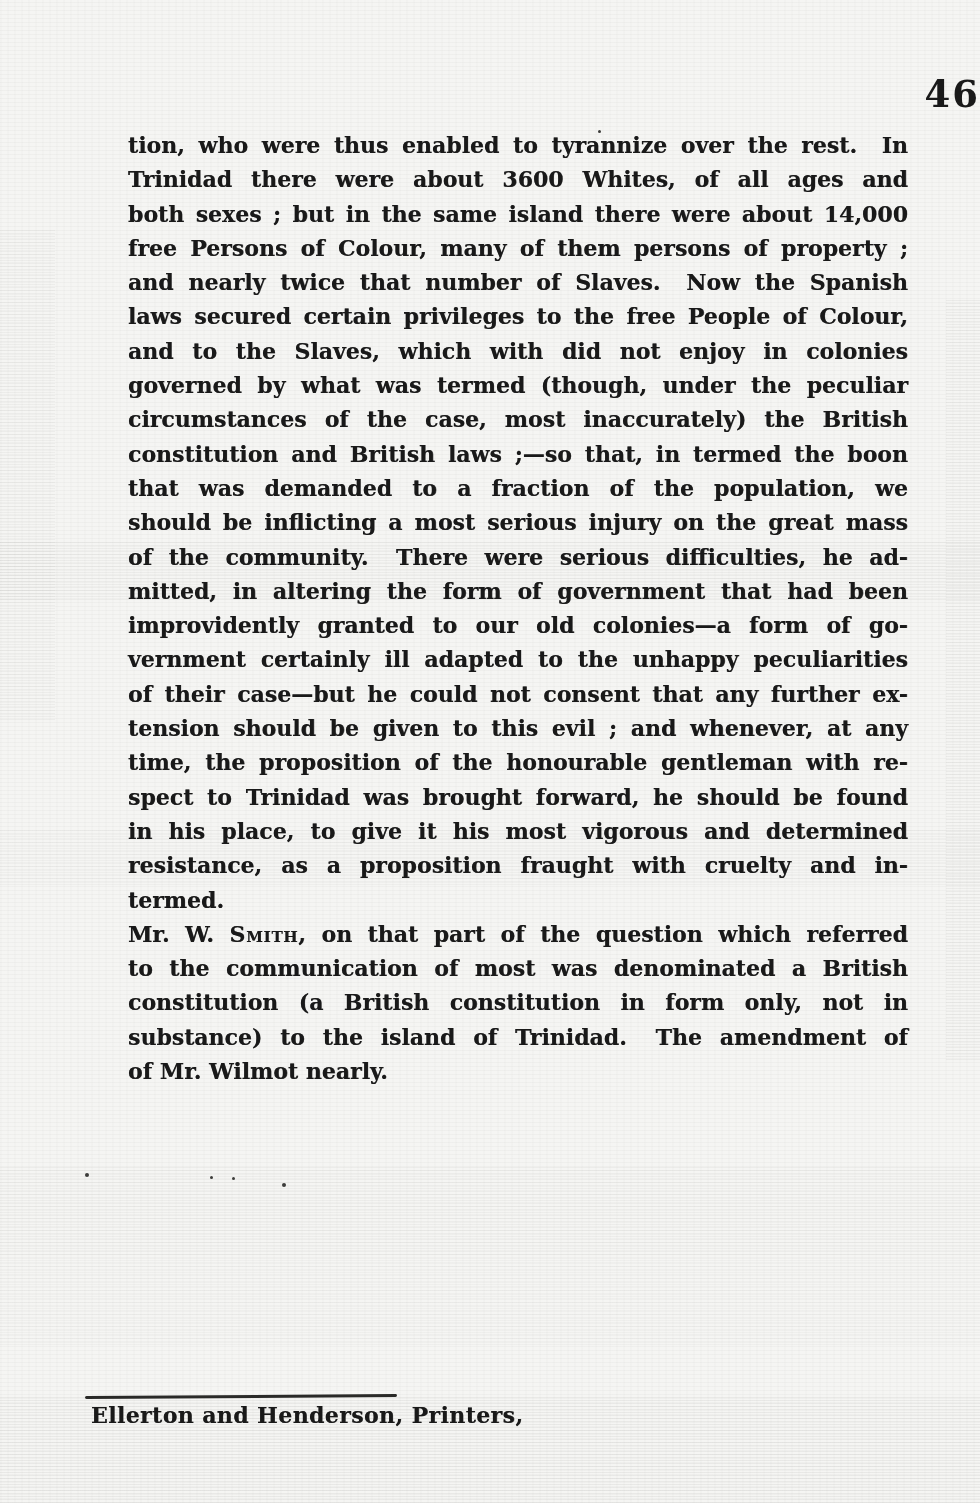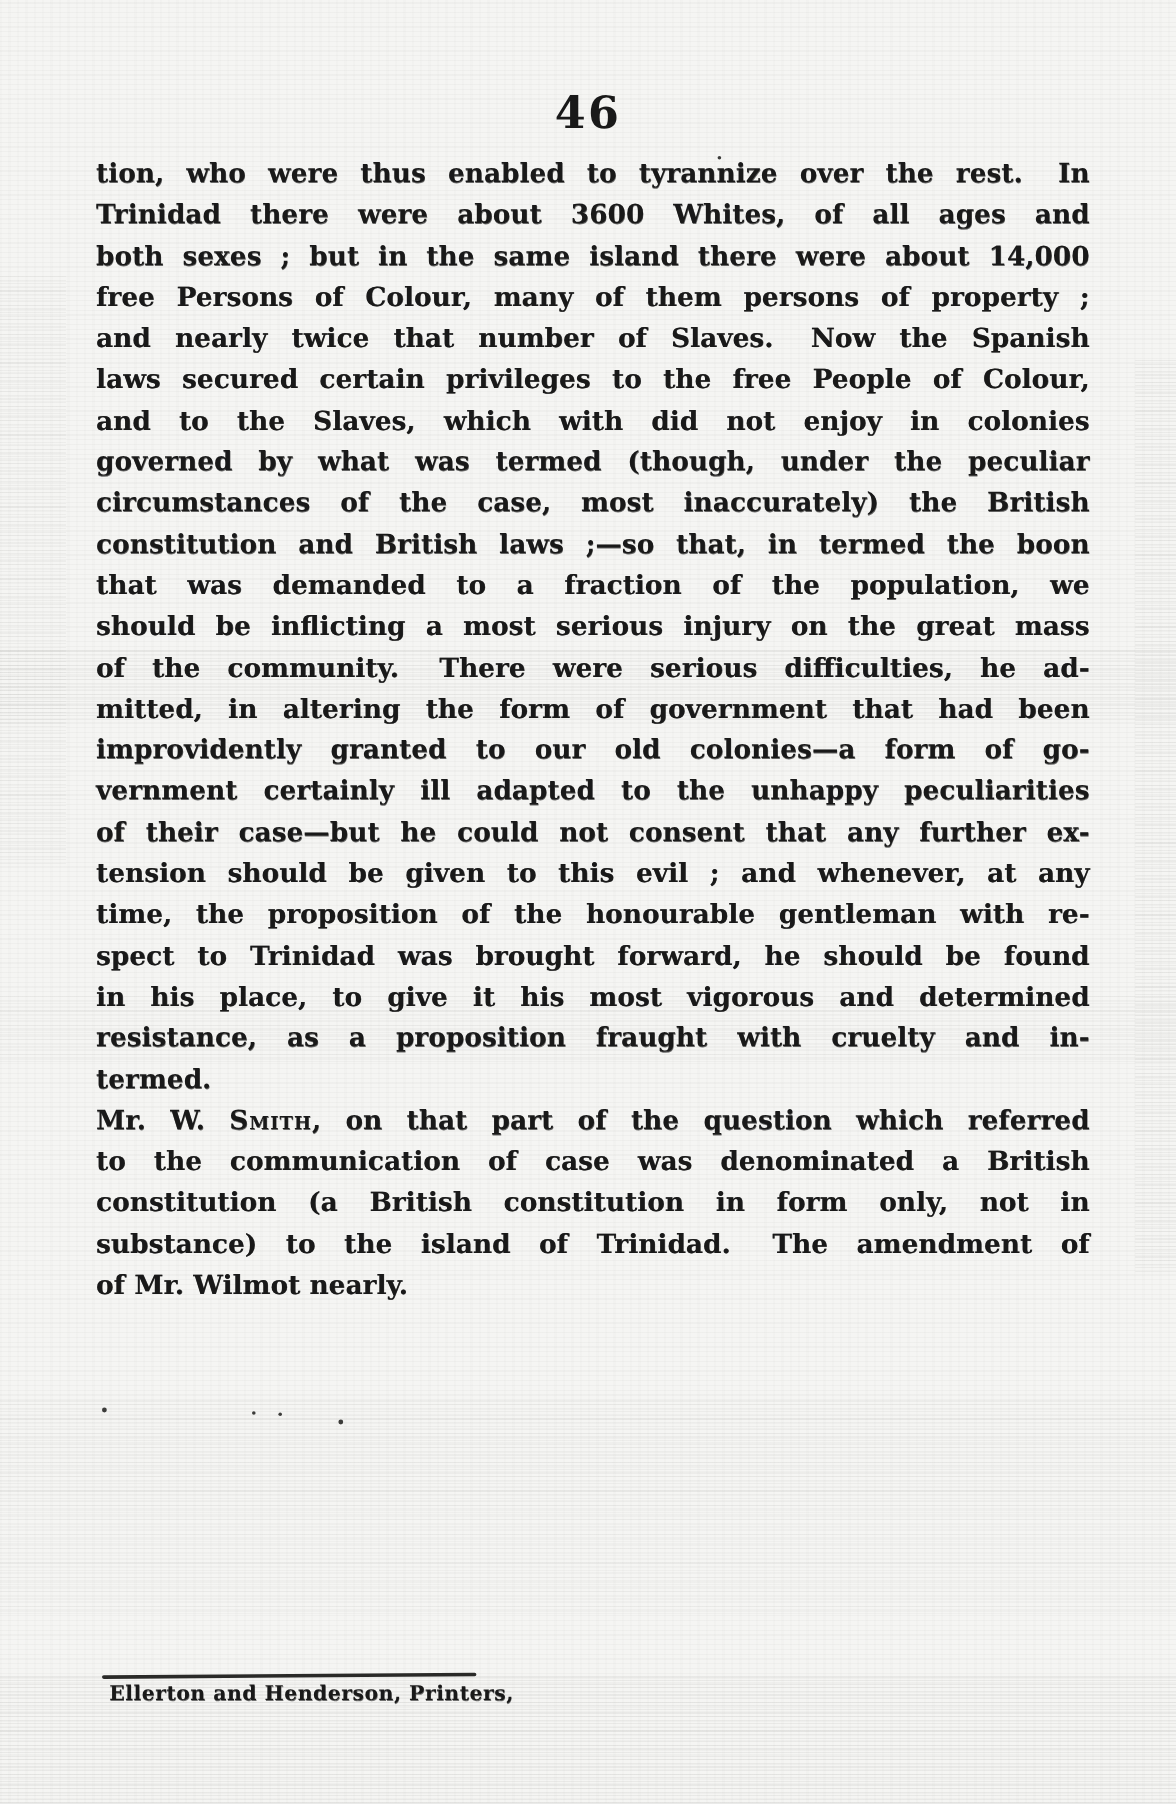--- a/index.html
+++ b/index.html
@@ -26,44 +26,45 @@
   .s1{left:0;right:0;top:540px;height:60px;}
   .s2{left:0;right:0;top:830px;height:55px;opacity:.4;}
   .s3{left:0;right:0;top:1165px;height:90px;opacity:.5;}
   .s4{left:0;right:0;top:1395px;height:108px;opacity:.7;}
   .s5{right:0;width:34px;top:300px;height:760px;opacity:.6;}
   .s6{left:0;width:55px;top:230px;height:490px;opacity:.5;}
   .s7{left:0;right:0;top:1255px;height:90px;opacity:.35;}
 
   .page-number{
     position:absolute;top:72px;left:0;width:100%;z-index:2;
-    text-align:center;
+    text-align:right;
     font-size:37px;font-weight:700;letter-spacing:2px;
   }
   .body-text{
     position:absolute;top:128px;left:80px;width:828px;z-index:2;
     font-size:22px;line-height:34.3px;font-weight:700;
     text-shadow:0.3px 0.3px 0 rgba(25,25,25,.65);
   }
   .line{
     text-align:justify;
     text-align-last:justify;
+    margin-left:48px;
   }
   .para-end{text-align-last:left;}
   .indent{text-indent:30px;}
   .sc{font-variant:small-caps;letter-spacing:.8px;}
 
   .footer-rule{
     position:absolute;top:1395px;left:85px;width:312px;height:3px;z-index:2;
     background:#2a2a28;border-radius:2px;
     transform:rotate(-0.4deg);
   }
   .footer-line{
     position:absolute;z-index:2;
-    font-size:17px;font-weight:700;letter-spacing:.4px;
+    font-size:22px;font-weight:700;letter-spacing:.4px;
     text-shadow:0.3px 0.3px 0 rgba(25,25,25,.6);
   }
   .f1{top:1402px;left:91px;}
   .f2{top:1427px;left:128px;}
 
   .speck{position:absolute;z-index:1;width:4px;height:4px;border-radius:50%;background:#3c3c3a;}
   .sp1{left:85px;top:1173px;}
   .sp2{left:210px;top:1176px;width:3px;height:3px;}
   .sp3{left:232px;top:1177px;width:3px;height:3px;}
   .sp4{left:282px;top:1183px;}
@@ -105,21 +106,21 @@
       <div class="line">of their case—but he could not consent that any further ex-</div>
       <div class="line">tension should be given to this evil ; and whenever, at any</div>
       <div class="line">time, the proposition of the honourable gentleman with re-</div>
       <div class="line">spect to Trinidad was brought forward, he should be found</div>
       <div class="line">in his place, to give it his most vigorous and determined</div>
       <div class="line">resistance, as a proposition fraught with cruelty and in-</div>
       <div class="line para-end">termed.</div>
     </div>
     <div class="para">
       <div class="line"><span>Mr. W. </span><span class="sc">Smith</span><span>, on that part of the question which referred</span></div>
-      <div class="line"><span>to the communication of case was denominated a British</span></div>
+      <div class="line"><span>to the communication of most was denominated a British</span></div>
       <div class="line"><span>constitution (a British constitution in form only, not in</span></div>
       <div class="line"><span>substance) to the island of Trinidad.  The amendment of</span></div>
       <div class="line para-end"><span>of Mr. Wilmot nearly.</span></div>
     </div>
   </div>
 
   <div class="speck sp1"></div>
   <div class="speck sp2"></div>
   <div class="speck sp3"></div>
   <div class="speck sp4"></div>

